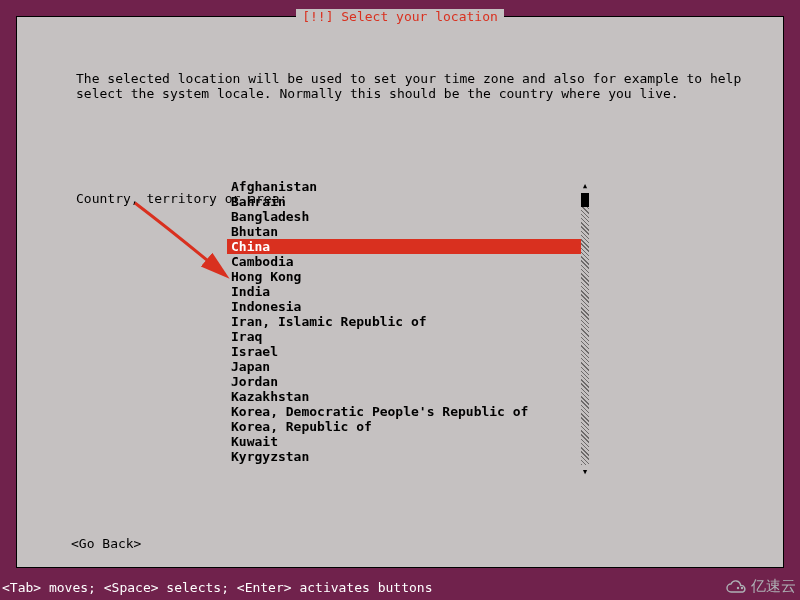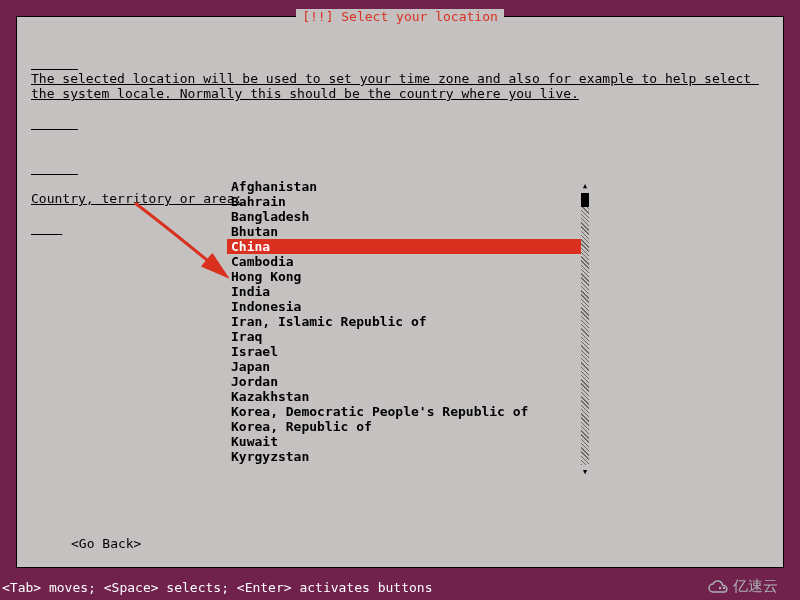--- a/index.html
+++ b/index.html
@@ -15,37 +15,37 @@
   .screen {
     position: relative;
     width: 800px; height: 600px;
   }
   .dialog {
     position: absolute;
     left: 16px; top: 16px;
     width: 768px; height: 552px;
     background: #c5c1c1;
     border: 1px solid #000;
+    padding-left: 45px;
   }
   .title-wrap {
     position: absolute;
     top: -8px; left: 0; width: 100%;
     text-align: center;
   }
   .title {
     display: inline-block;
     background: #c5c1c1;
     color: #d9301f;
     padding: 0 6px;
   }
   .body {
     padding: 24px 14px 0 14px;
     line-height: 15px;
     white-space: pre-wrap;
-    text-decoration: underline;
   }
   .prompt { margin-top: 15px; }
   .list-area {
     position: absolute;
     left: 210px; top: 162px;
     width: 355px;
   }
   .item {
     height: 15px; line-height: 15px;
     padding-left: 4px;
@@ -82,21 +82,21 @@
     left: 54px; bottom: 16px;
   }
   .help {
     position: absolute;
     left: 2px; top: 580px;
     color: #fff;
     font-size: 13px;
   }
   .watermark {
     position: absolute;
-    right: 22px; bottom: 4px;
+    right: 4px; bottom: 4px;
     color: #aeb1b5;
     font-size: 15px;
     font-family: Arial, sans-serif;
     display: flex; align-items: center; gap: 3px;
   }
   .watermark .cloud {
     width: 24px; height: 16px;
   }
   .arrow-annot {
     position: absolute;

